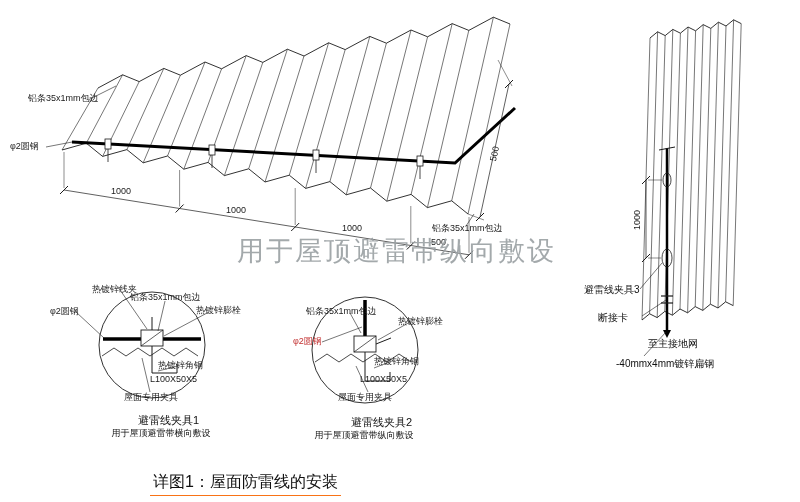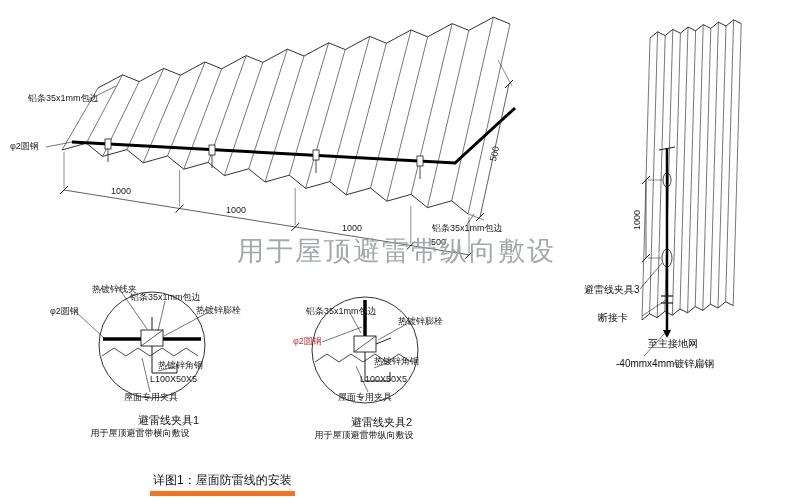--- a/index.html
+++ b/index.html
@@ -6,21 +6,21 @@
   html,body { width:800px; height:502px; background:#ffffff; }
   body { font-family:"Liberation Sans","DejaVu Sans",sans-serif; color:#1a1a1a; }
   .stage { position:relative; width:800px; height:502px; background:#fff; overflow:hidden; }
   svg { position:absolute; left:0; top:0; }
   .lbl { position:absolute; font-size:9px; line-height:1.15; white-space:nowrap; color:#1a1a1a; }
   .lbl10 { position:absolute; font-size:10px; line-height:1.15; white-space:nowrap; color:#111; }
   .dim { position:absolute; font-size:9px; white-space:nowrap; color:#1a1a1a; }
   .red { color:#c23030; }
   .ctitle { position:absolute; font-size:11px; text-align:right; color:#111; white-space:nowrap; }
   .csub { position:absolute; font-size:9px; text-align:center; color:#111; white-space:nowrap; }
-  .caption { position:absolute; font-size:12px; color:#111; border-bottom:5px solid #f97316; padding:0 3px 2px 3px; white-space:nowrap; }
+  .caption { position:absolute; font-size:16px; color:#111; border-bottom:1px solid #f97316; padding:0 3px 2px 3px; white-space:nowrap; }
   .watermark { position:absolute; font-size:27px; letter-spacing:2px; color:#9aa0a3; opacity:.9; white-space:nowrap; }
 </style>
 </head>
 <body>
 
 <div class="stage">
 
   <svg id="drawing" width="800" height="502" viewBox="0 0 800 502">
 
     <g id="gen-lines">
@@ -175,21 +175,21 @@
   <div class="dim" style="left:488px;top:160px;transform:rotate(-77deg);transform-origin:left top">500</div>
 
   <div class="lbl" style="left:92px;top:284px">热镀锌线夹</div>
   <div class="lbl" style="left:130px;top:292px">铝条35x1mm包边</div>
   <div class="lbl" style="left:196px;top:305px">热镀锌膨栓</div>
   <div class="lbl" style="left:50px;top:306px">φ2圆钢</div>
   <div class="lbl" style="left:158px;top:360px">热镀锌角钢</div>
   <div class="lbl" style="left:150px;top:374px">L100X50X5</div>
   <div class="lbl" style="left:124px;top:392px">屋面专用夹具</div>
   <div class="ctitle" style="left:103px;top:413px;width:96px">避雷线夹具1</div>
-  <div class="csub" style="left:67px;top:427px;width:146px">用于屋顶避雷带横向敷设</div>
+  <div class="csub" style="left:88px;top:427px;width:146px">用于屋顶避雷带横向敷设</div>
 
   <div class="lbl" style="left:306px;top:306px">铝条35x1mm包边</div>
   <div class="lbl" style="left:398px;top:316px">热镀锌膨栓</div>
   <div class="lbl red" style="left:293px;top:336px">φ2圆钢</div>
   <div class="lbl" style="left:374px;top:356px">热镀锌角钢</div>
   <div class="lbl" style="left:360px;top:374px">L100X50X5</div>
   <div class="lbl" style="left:338px;top:392px">屋面专用夹具</div>
   <div class="ctitle" style="left:316px;top:415px;width:96px">避雷线夹具2</div>
   <div class="csub" style="left:291px;top:429px;width:146px">用于屋顶避雷带纵向敷设</div>
 

